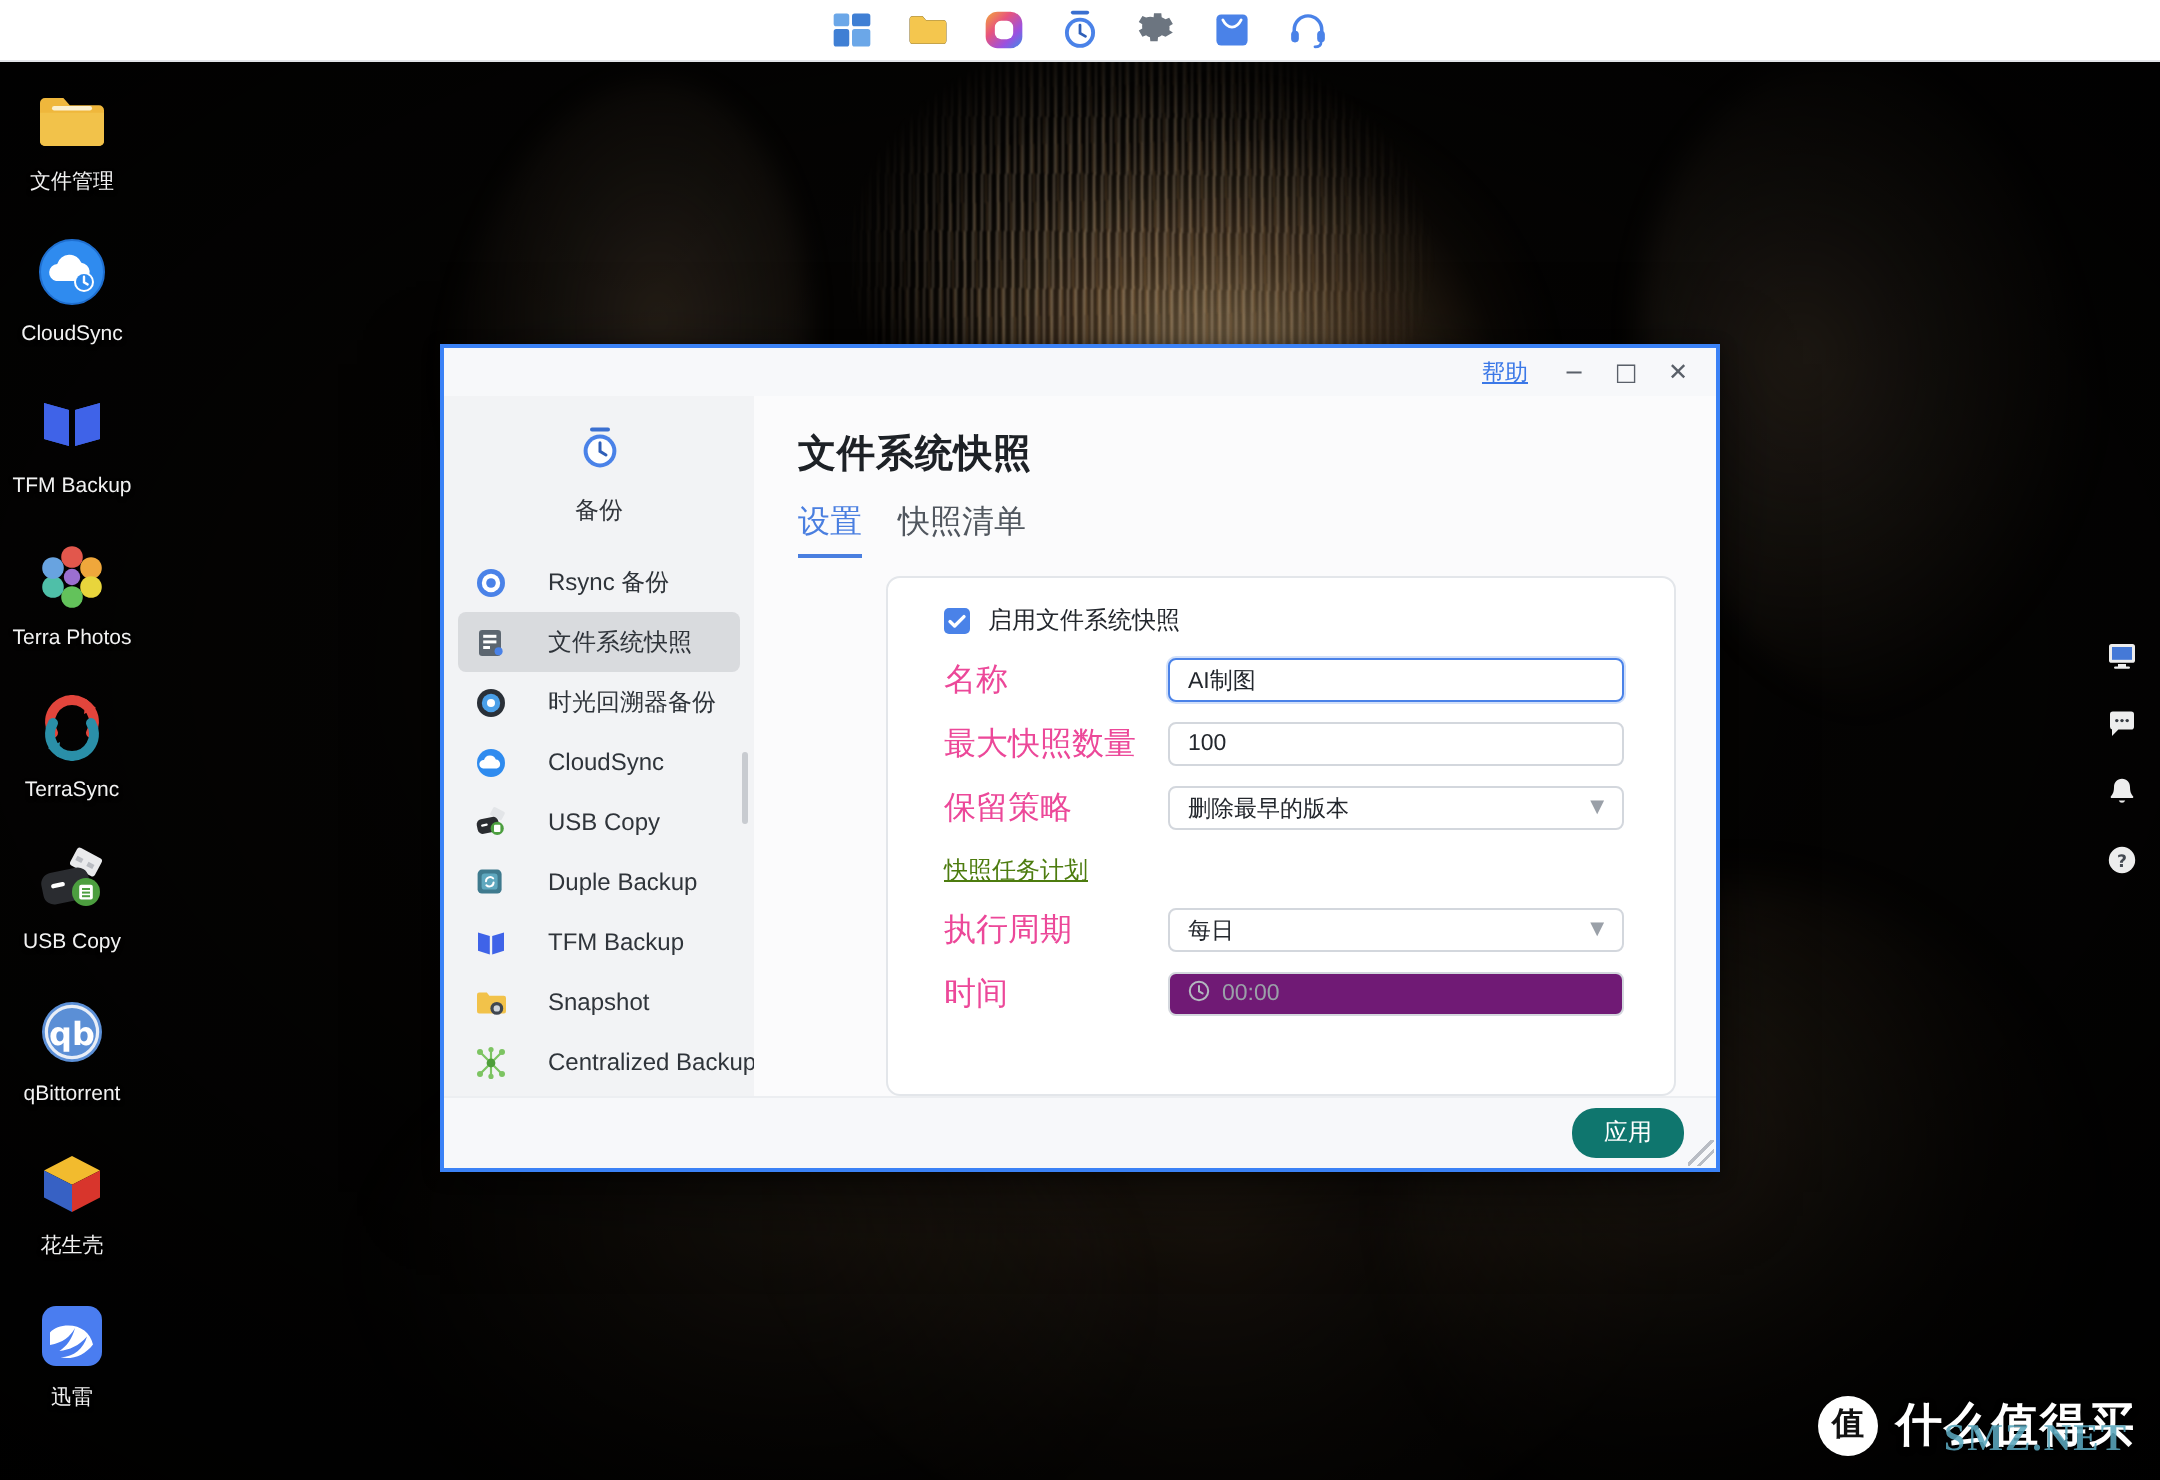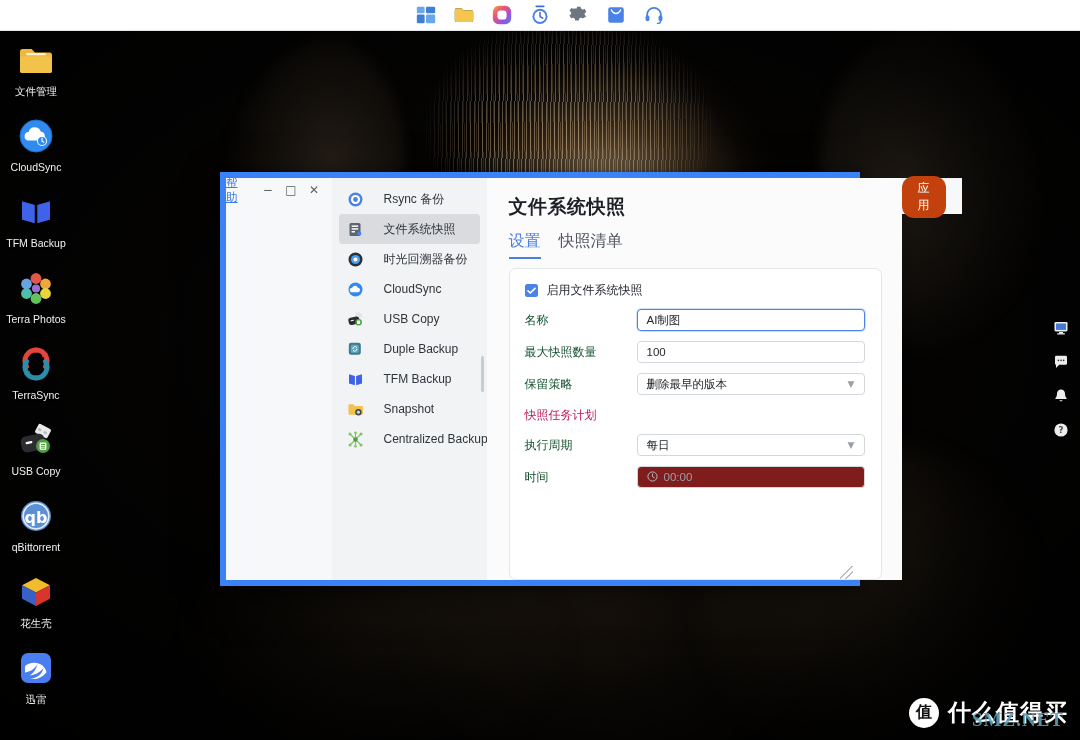--- a/index.html
+++ b/index.html
@@ -114,22 +114,22 @@
     position: absolute; right: 4px; bottom: -3px;
     color: #5aa7bd; opacity: .88; font-size: 19px; font-weight: bold;
     letter-spacing: 1px; font-family: Liberation Serif, serif;
   }
 
   
   #dialog {
     position: absolute; left: 220px; top: 172px; width: 640px; height: 414px;
     background: #f7f8fa;
     box-shadow: 0 10px 34px rgba(0,0,0,.55), 0 2px 8px rgba(0,0,0,.4);
-    display: flex; z-index: 30;
-    border: 6px solid #3b82f6;
+    display: flex; flex-direction: column; z-index: 30;
+    border: 2px solid #3b82f6;
   }
   #titlebar {
     height: 24px; flex: 0 0 24px; background: #f7f8fa;
     display: flex; align-items: center; justify-content: flex-end;
     padding-right: 6px; gap: 0px;
   }
   #help-link {
     color: #3b78e7; font-size: 11.5px; text-decoration: underline;
     margin-right: 10px; cursor: pointer;
   }
@@ -171,54 +171,54 @@
   #page-title { font-size: 19px; font-weight: bold; color: #1d2126; letter-spacing: .5px; }
   #tabs { display: flex; gap: 18px; margin-top: 11px; }
   .tab {
     font-size: 16px; color: #51575f; padding-bottom: 5px; cursor: pointer;
     border-bottom: 2px solid transparent;
   }
   .tab.active { color: #4a7fe0; border-bottom-color: #4a7fe0; }
 
   #panel {
     margin-top: 9px; background: #fff; border: 1px solid #e3e6ea; border-radius: 7px;
-    padding: 13px 16px 14px 15px; flex: 1; overflow: hidden; position: relative;
+    padding: 13px 16px 14px 28px; flex: 1; overflow: hidden; position: relative; margin-left: 44px;
   }
   .chk-row { display: flex; align-items: flex-start; gap: 9px; }
   .checkbox {
     width: 13px; height: 13px; flex: 0 0 13px; margin-top: 2px;
     background: #4a82e8; border-radius: 2.5px;
     display: flex; align-items: center; justify-content: center; cursor: pointer;
   }
   .checkbox svg { display: block; }
   .chk-label { font-size: 12px; color: #23272d; }
   .helper {
     margin: 6px 0 0 22px; font-size: 11px; line-height: 17px; color: #9aa0a8; max-width: 395px;
   }
   .frow { display: flex; align-items: center; margin-top: 10px; }
-  .flabel { width: 112px; flex: 0 0 112px; font-size: 12px; color: #14532d; }
-  .fsection { margin-top: 12px; font-size: 12px; color: #be185d; }
+  .flabel { width: 112px; flex: 0 0 112px; font-size: 16px; color: #ec4899; }
+  .fsection { margin-top: 12px; font-size: 12px; color: #4d7c0f; text-decoration: underline; }
   .field {
     width: 228px; height: 22px; border: 1px solid #d3d7dd; border-radius: 4px;
     background: #fff; font-size: 11.5px; color: #23272d;
     display: flex; align-items: center; padding: 0 9px; cursor: text;
   }
   .field.focused { border-color: #4a82e8; box-shadow: 0 0 0 1px rgba(74,130,232,.25); }
   .field.select { justify-content: space-between; cursor: pointer; }
-  .field.disabled { background: #7f1d1d; color: #9aa0a8; cursor: default; }
+  .field.disabled { background: #701a75; color: #9aa0a8; cursor: default; }
   .chev { color: #9aa0a8; font-size: 9px; font-family: "DejaVu Sans", sans-serif; }
   .clock-mini { margin-right: 6px; display: block; flex: 0 0 11px; }
 
   #dlg-footer {
     height: 36px; flex: 0 0 36px; background: #f7f8fa;
     display: flex; align-items: center; justify-content: flex-end; padding-right: 16px;
     border-top: 1px solid #eceef1;
   }
   #apply-btn {
-    background: #c2410c; color: #fff; font-size: 12px;
+    background: #0f766e; color: #fff; font-size: 12px;
     padding: 4px 16px; border-radius: 12px; border: none; cursor: pointer;
     font-family: "Liberation Sans", sans-serif;
   }
   #resize-grip {
     position: absolute; right: 1px; bottom: 1px; width: 13px; height: 13px;
     background:
       linear-gradient(135deg, transparent 0 44%, #b9bdc4 44% 52%, transparent 52% 100%),
       linear-gradient(135deg, transparent 0 66%, #b9bdc4 66% 74%, transparent 74% 100%);
     cursor: nwse-resize;
   }
@@ -463,20 +463,31 @@
       <span id="help-link">帮助</span>
       <span class="wbtn">−</span>
       <span class="wbtn">□</span>
       <span class="wbtn">✕</span>
     </div>
 
     <div id="dlg-body">
 
       <div id="dlg-nav">
 
+        <div id="nav-head">
+          <span>
+            <svg viewBox="0 0 24 24" width="24" height="24">
+              <rect x="7" y="1.8" width="10" height="2" rx="1" fill="#3a6fd0"></rect>
+              <circle cx="12" cy="13.5" r="8.2" fill="#4a82e8"></circle>
+              <circle cx="12" cy="13.5" r="6.2" fill="#fff"></circle>
+              <path d="M12 9.4v4.3l3 1.8" stroke="#2f5fb8" stroke-width="1.5" fill="none" stroke-linecap="round"></path>
+            </svg>
+          </span>
+          <span class="nh-label">备份</span>
+        </div>
 
         <div class="nav-item">
           <span class="nav-icon">
             <svg viewBox="0 0 17 17" width="17" height="17">
               <circle cx="8.5" cy="8.5" r="7" fill="#4a82e8"></circle>
               <circle cx="8.5" cy="8.5" r="4.6" fill="#fff"></circle>
               <circle cx="8.5" cy="8.5" r="2.4" fill="#4a82e8"></circle>
             </svg>
           </span>
           <span class="nlabel">Rsync 备份</span>

